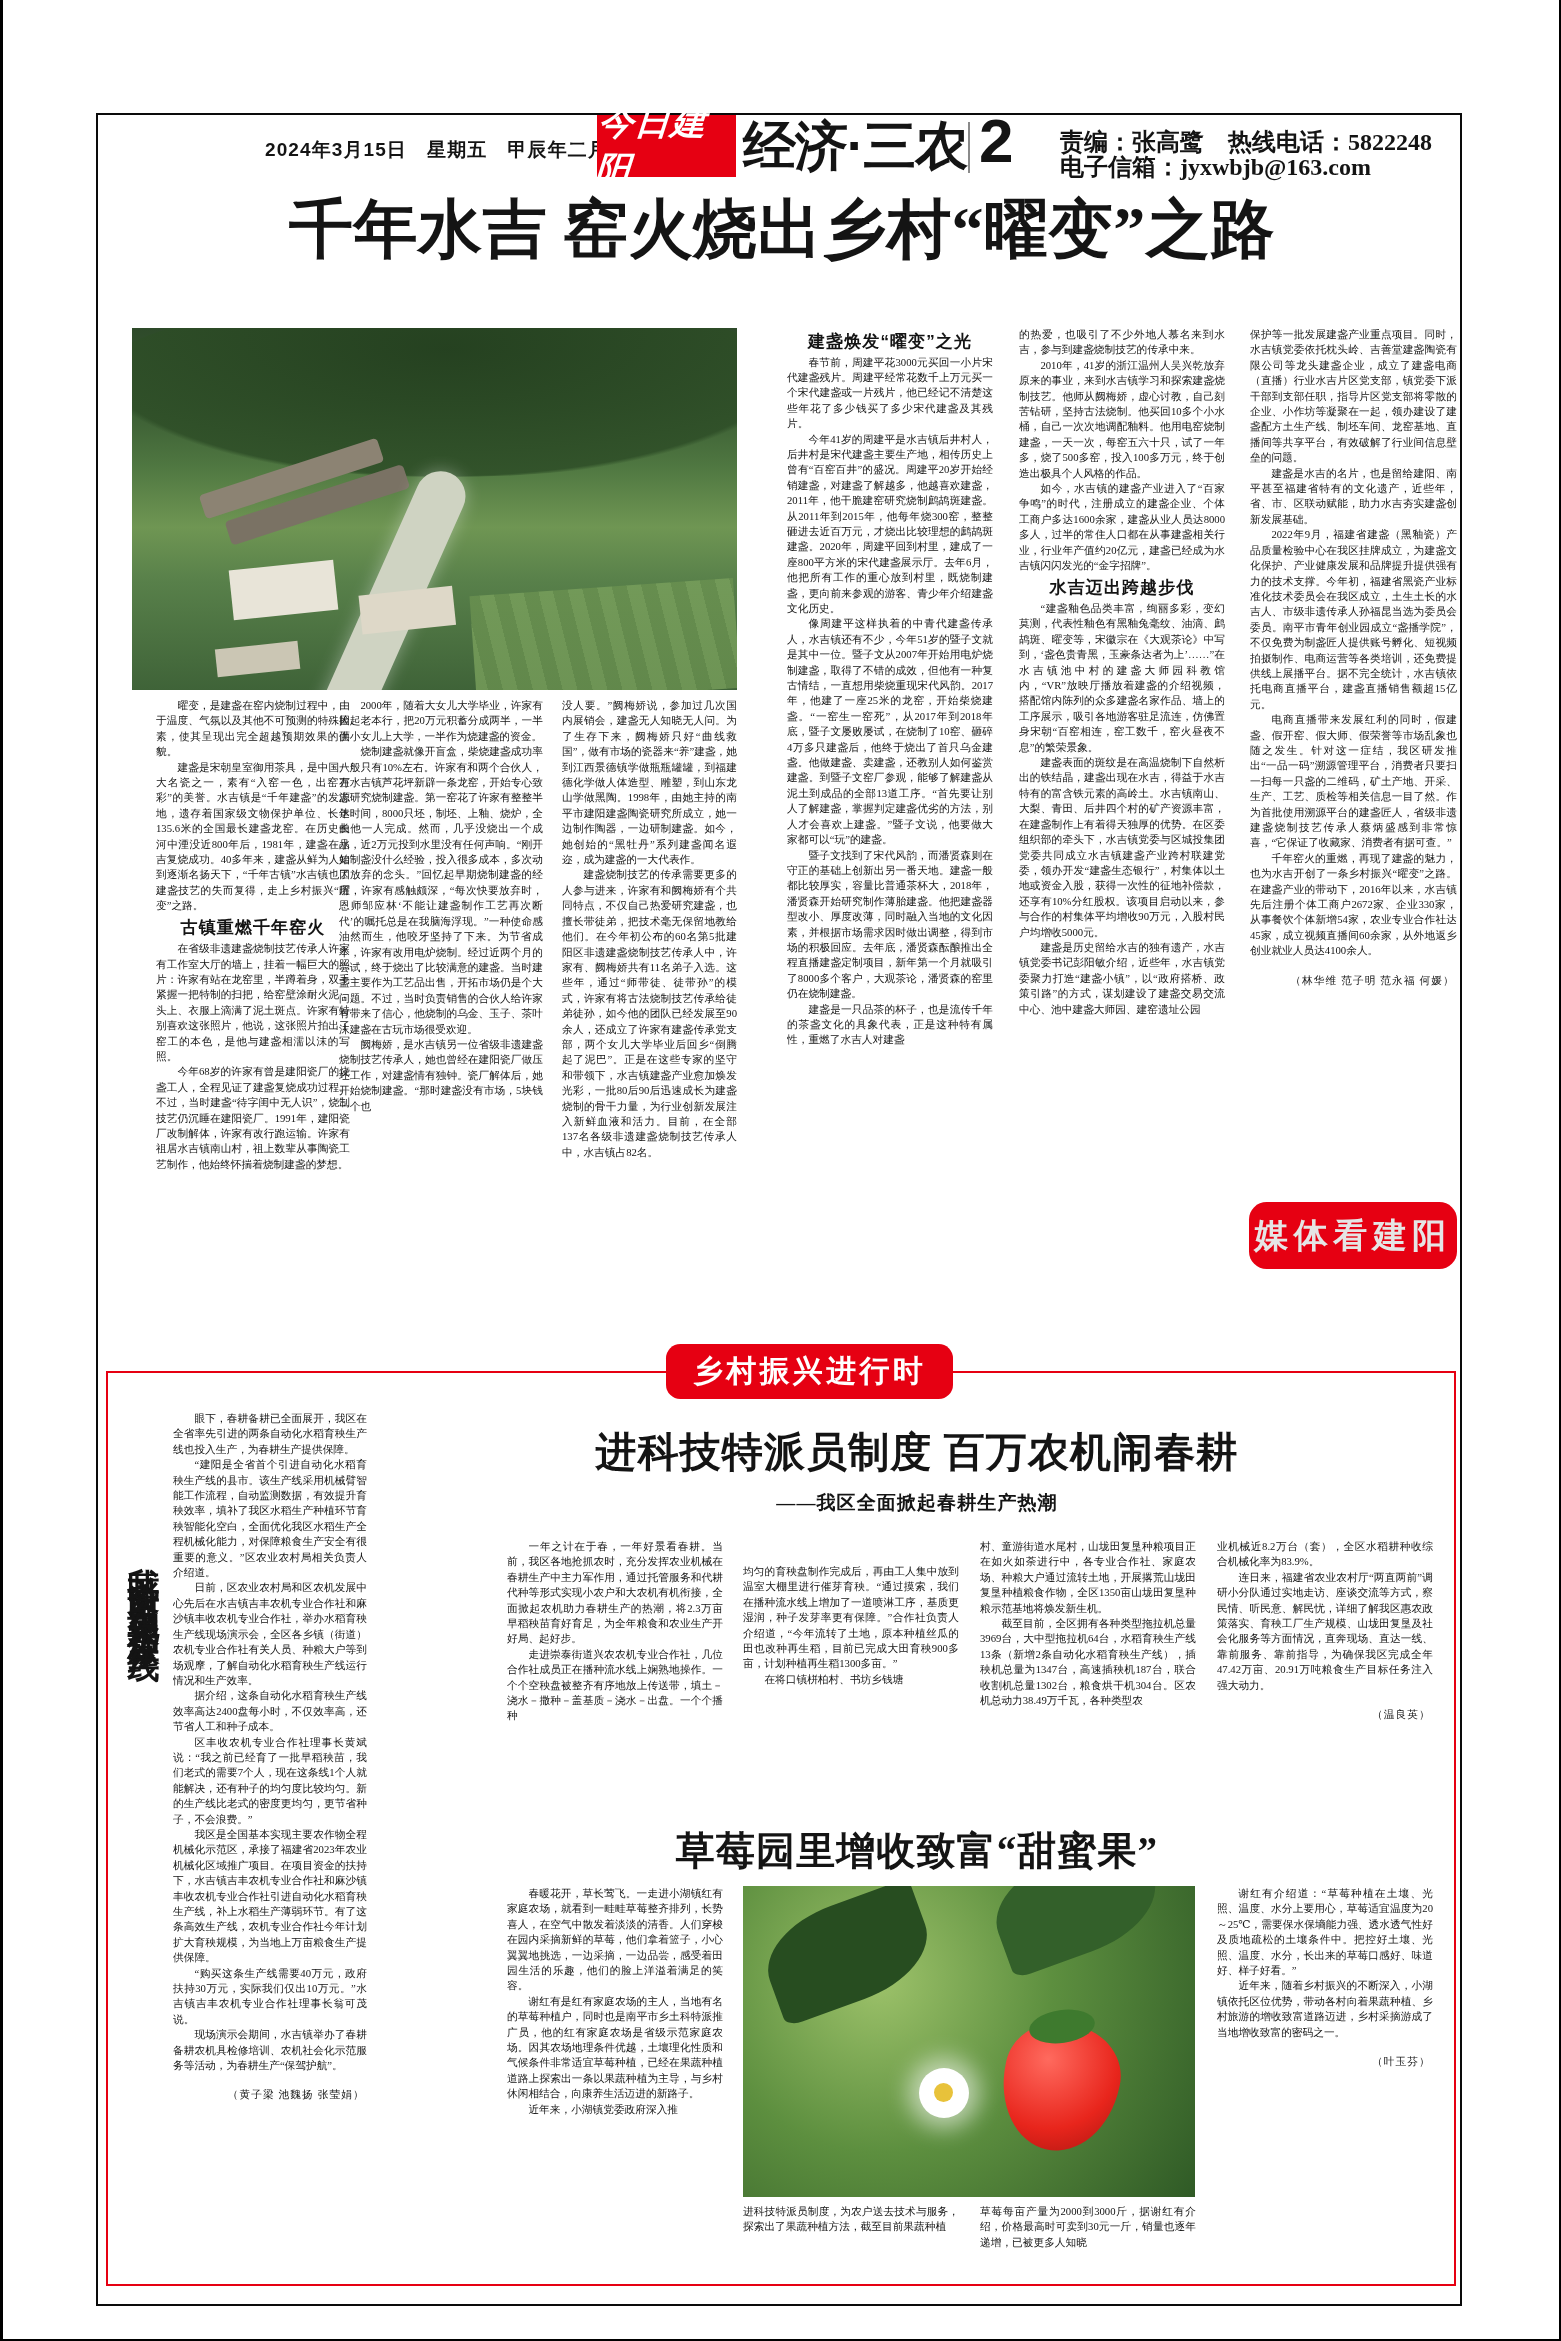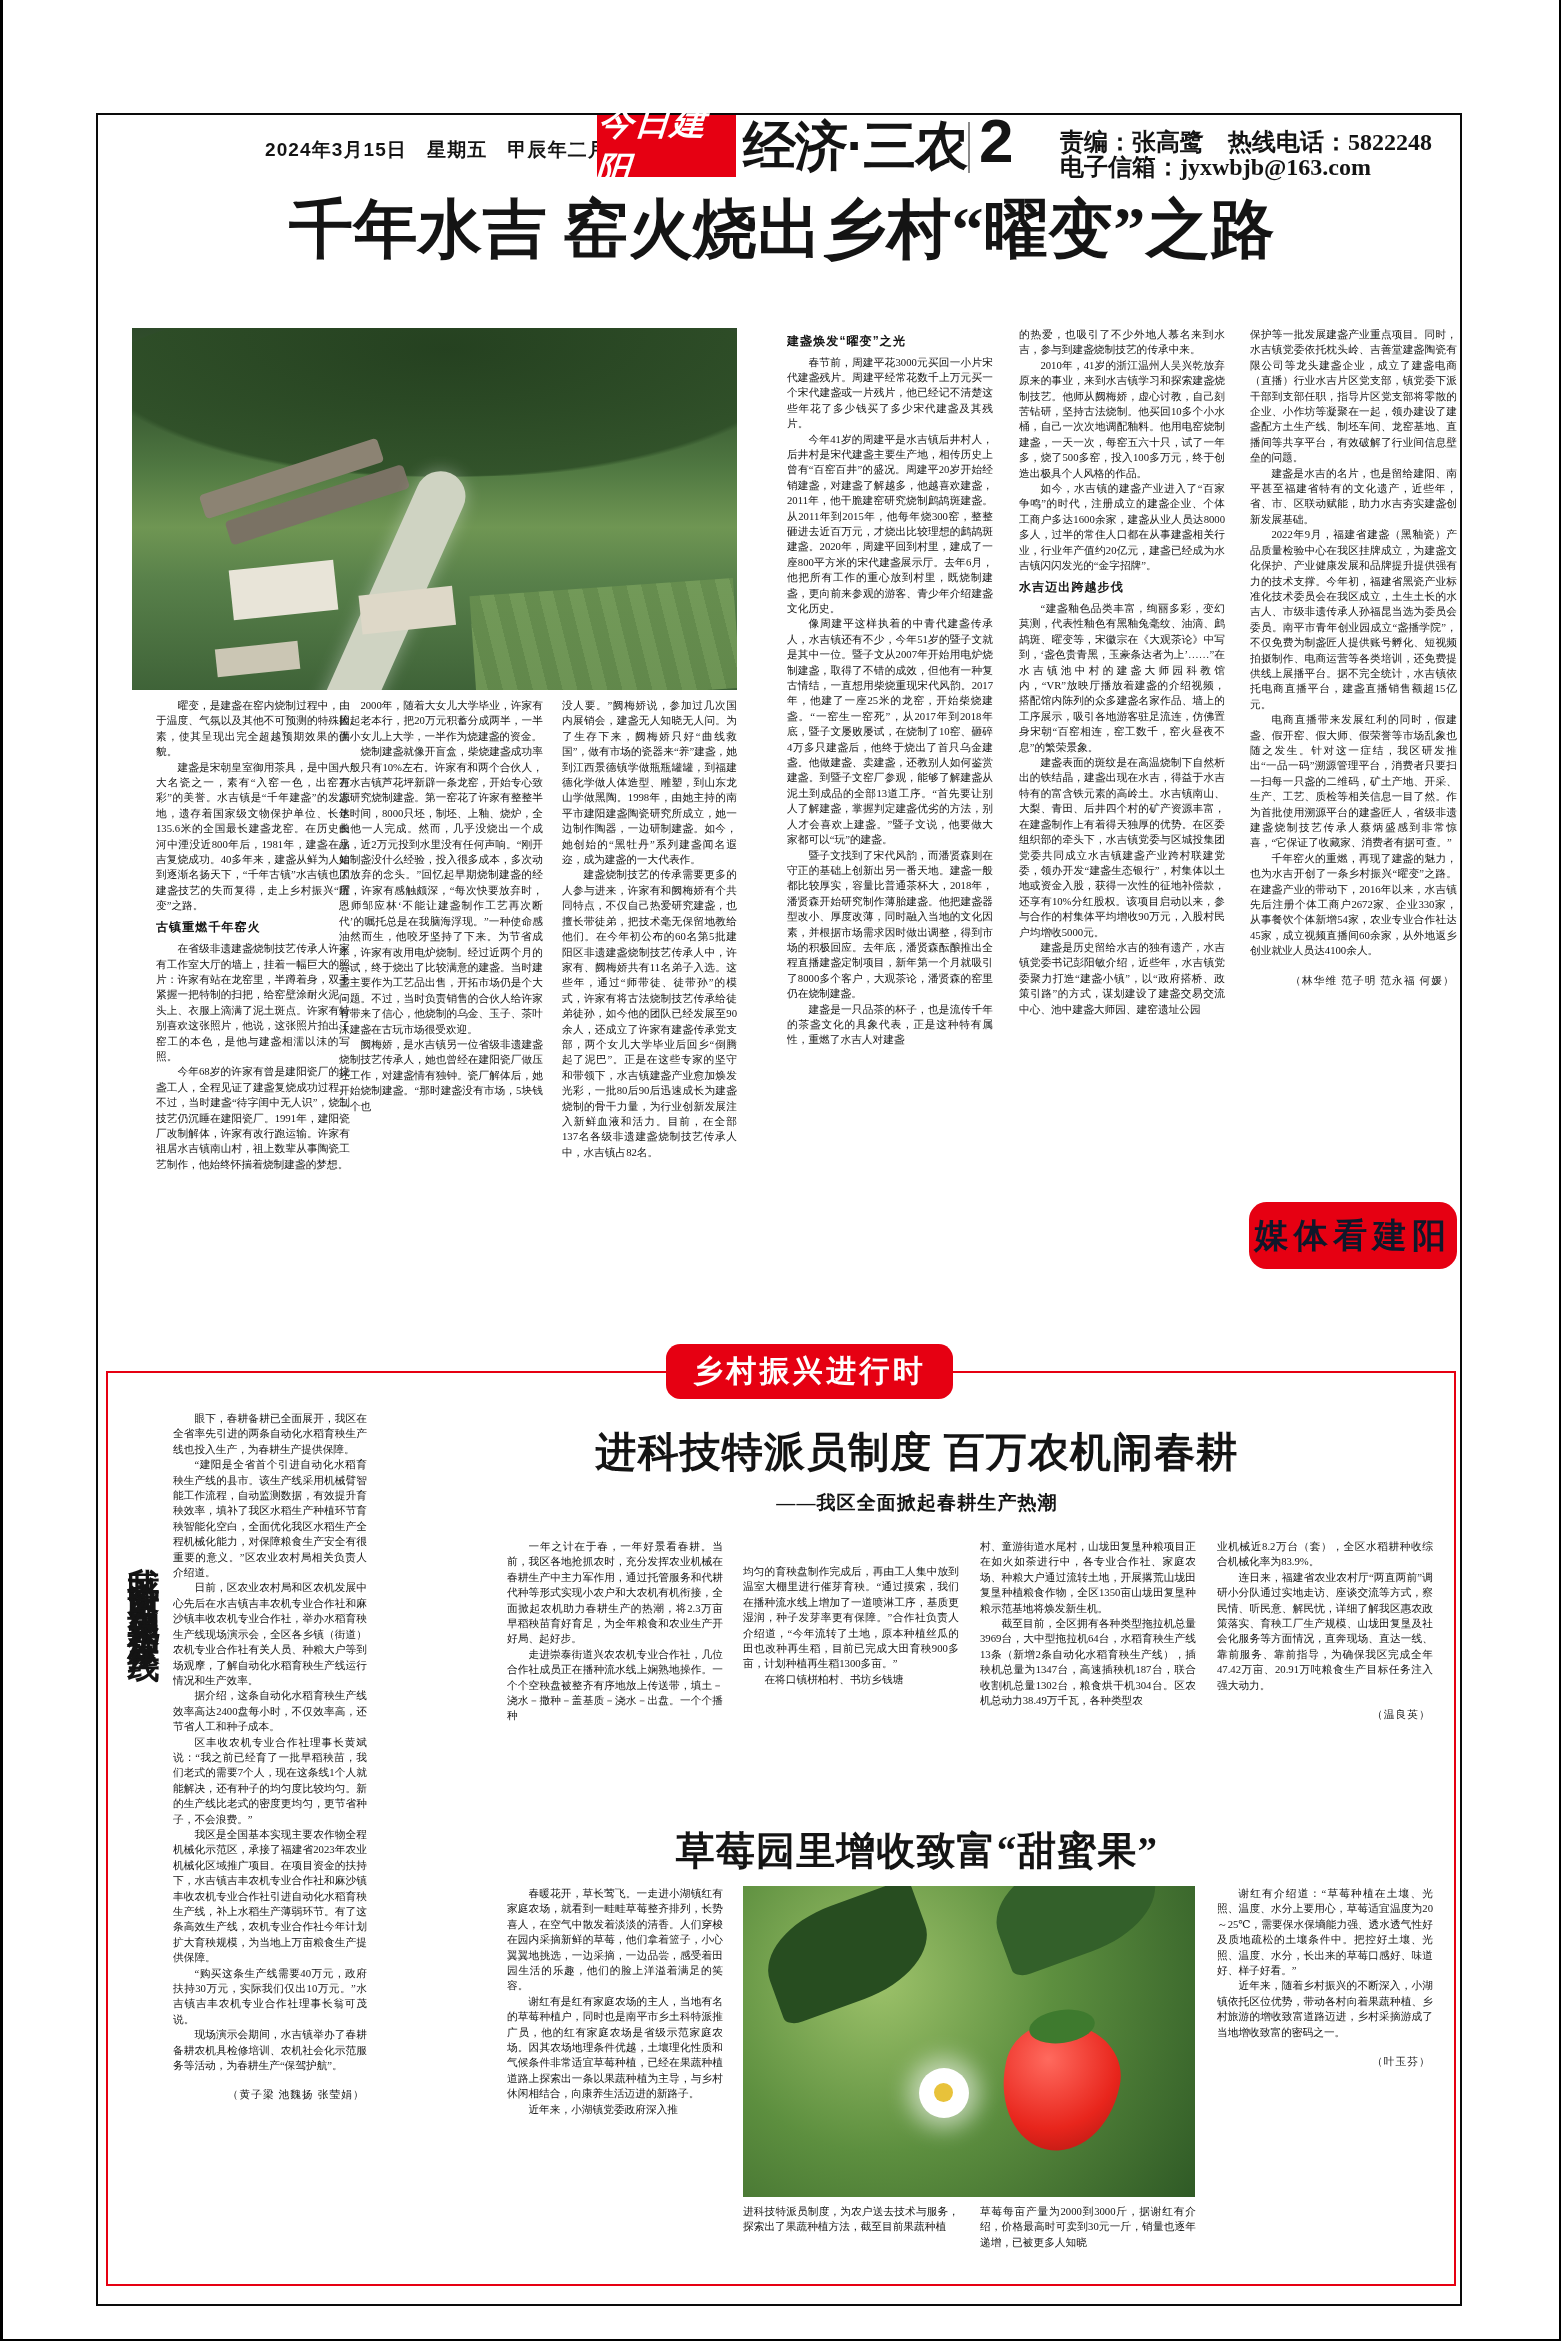--- a/index.html
+++ b/index.html
@@ -33,27 +33,27 @@
   .main-photo .bldg1{position:absolute;left:99px;top:237px;width:105px;height:50px;background:#e8e4d8;
      box-shadow:121px 33px 0 -5.5px #ded8c8, -33px 66px 0 -11px #cbc6b4;transform:rotate(-6deg);}
   .main-photo .kiln{position:absolute;left:66px;top:138px;width:187px;height:25px;background:#8c8373;
      transform:rotate(-18deg);border-radius:4.4px;box-shadow:16.5px 33px 0 0 #7a7264;}
   .main-photo .field{position:absolute;left:341px;top:259px;width:264px;height:110px;
      background:repeating-linear-gradient(80deg,#79a05c 0 14.3px,#6a9150 14.3px 29px);transform:rotate(-4deg);opacity:.8;}
   
   .col{position:absolute;text-align:justify;font-size:10.7px;line-height:15.4px;overflow:hidden;}
   .col p{margin:0;text-indent:2em;}
   .col p.cont{text-indent:0;}
-  .col p.sub{text-indent:0;font-weight:bold;font-size:12px;
+  .col p.sub{text-indent:0;text-align:center;font-weight:bold;font-size:17px;
      font-family:"Liberation Sans","DejaVu Sans",sans-serif;margin:6.6px 0 5.5px 0;letter-spacing:1.1px;}
   .col p.byline{text-indent:0;text-align:right;padding-right:2.2px;margin-top:14px;letter-spacing:1.1px;}
   
   .media-badge{position:absolute;left:1249px;top:1202px;width:208px;height:67px;background:#e60012;
      border-radius:17.6px;display:flex;align-items:center;justify-content:center;}
-  .media-badge span{color:#0f172a;font-size:34px;font-weight:900;letter-spacing:5.5px;
+  .media-badge span{color:#e5e5e5;font-size:34px;font-weight:900;letter-spacing:5.5px;
      font-family:"Liberation Sans","DejaVu Sans",sans-serif;}
   
   .rural-box{position:absolute;left:106px;top:1371px;width:1350px;height:915px;
      border:2.8px solid #e60012;box-sizing:border-box;}
   .rural-pill{position:absolute;left:666px;top:1344px;width:287px;height:55px;background:#e60012;
      border-radius:14.3px;display:flex;align-items:center;justify-content:center;z-index:3;}
   .rural-pill span{color:#fff;font-size:30px;font-weight:900;letter-spacing:3.3px;
      font-family:"Liberation Sans","DejaVu Sans",sans-serif;}
   .vertical-headline{position:absolute;left:113px;top:1542px;height:617px;width:53px;
      writing-mode:vertical-rl;text-orientation:upright;font-size:32px;font-weight:900;

